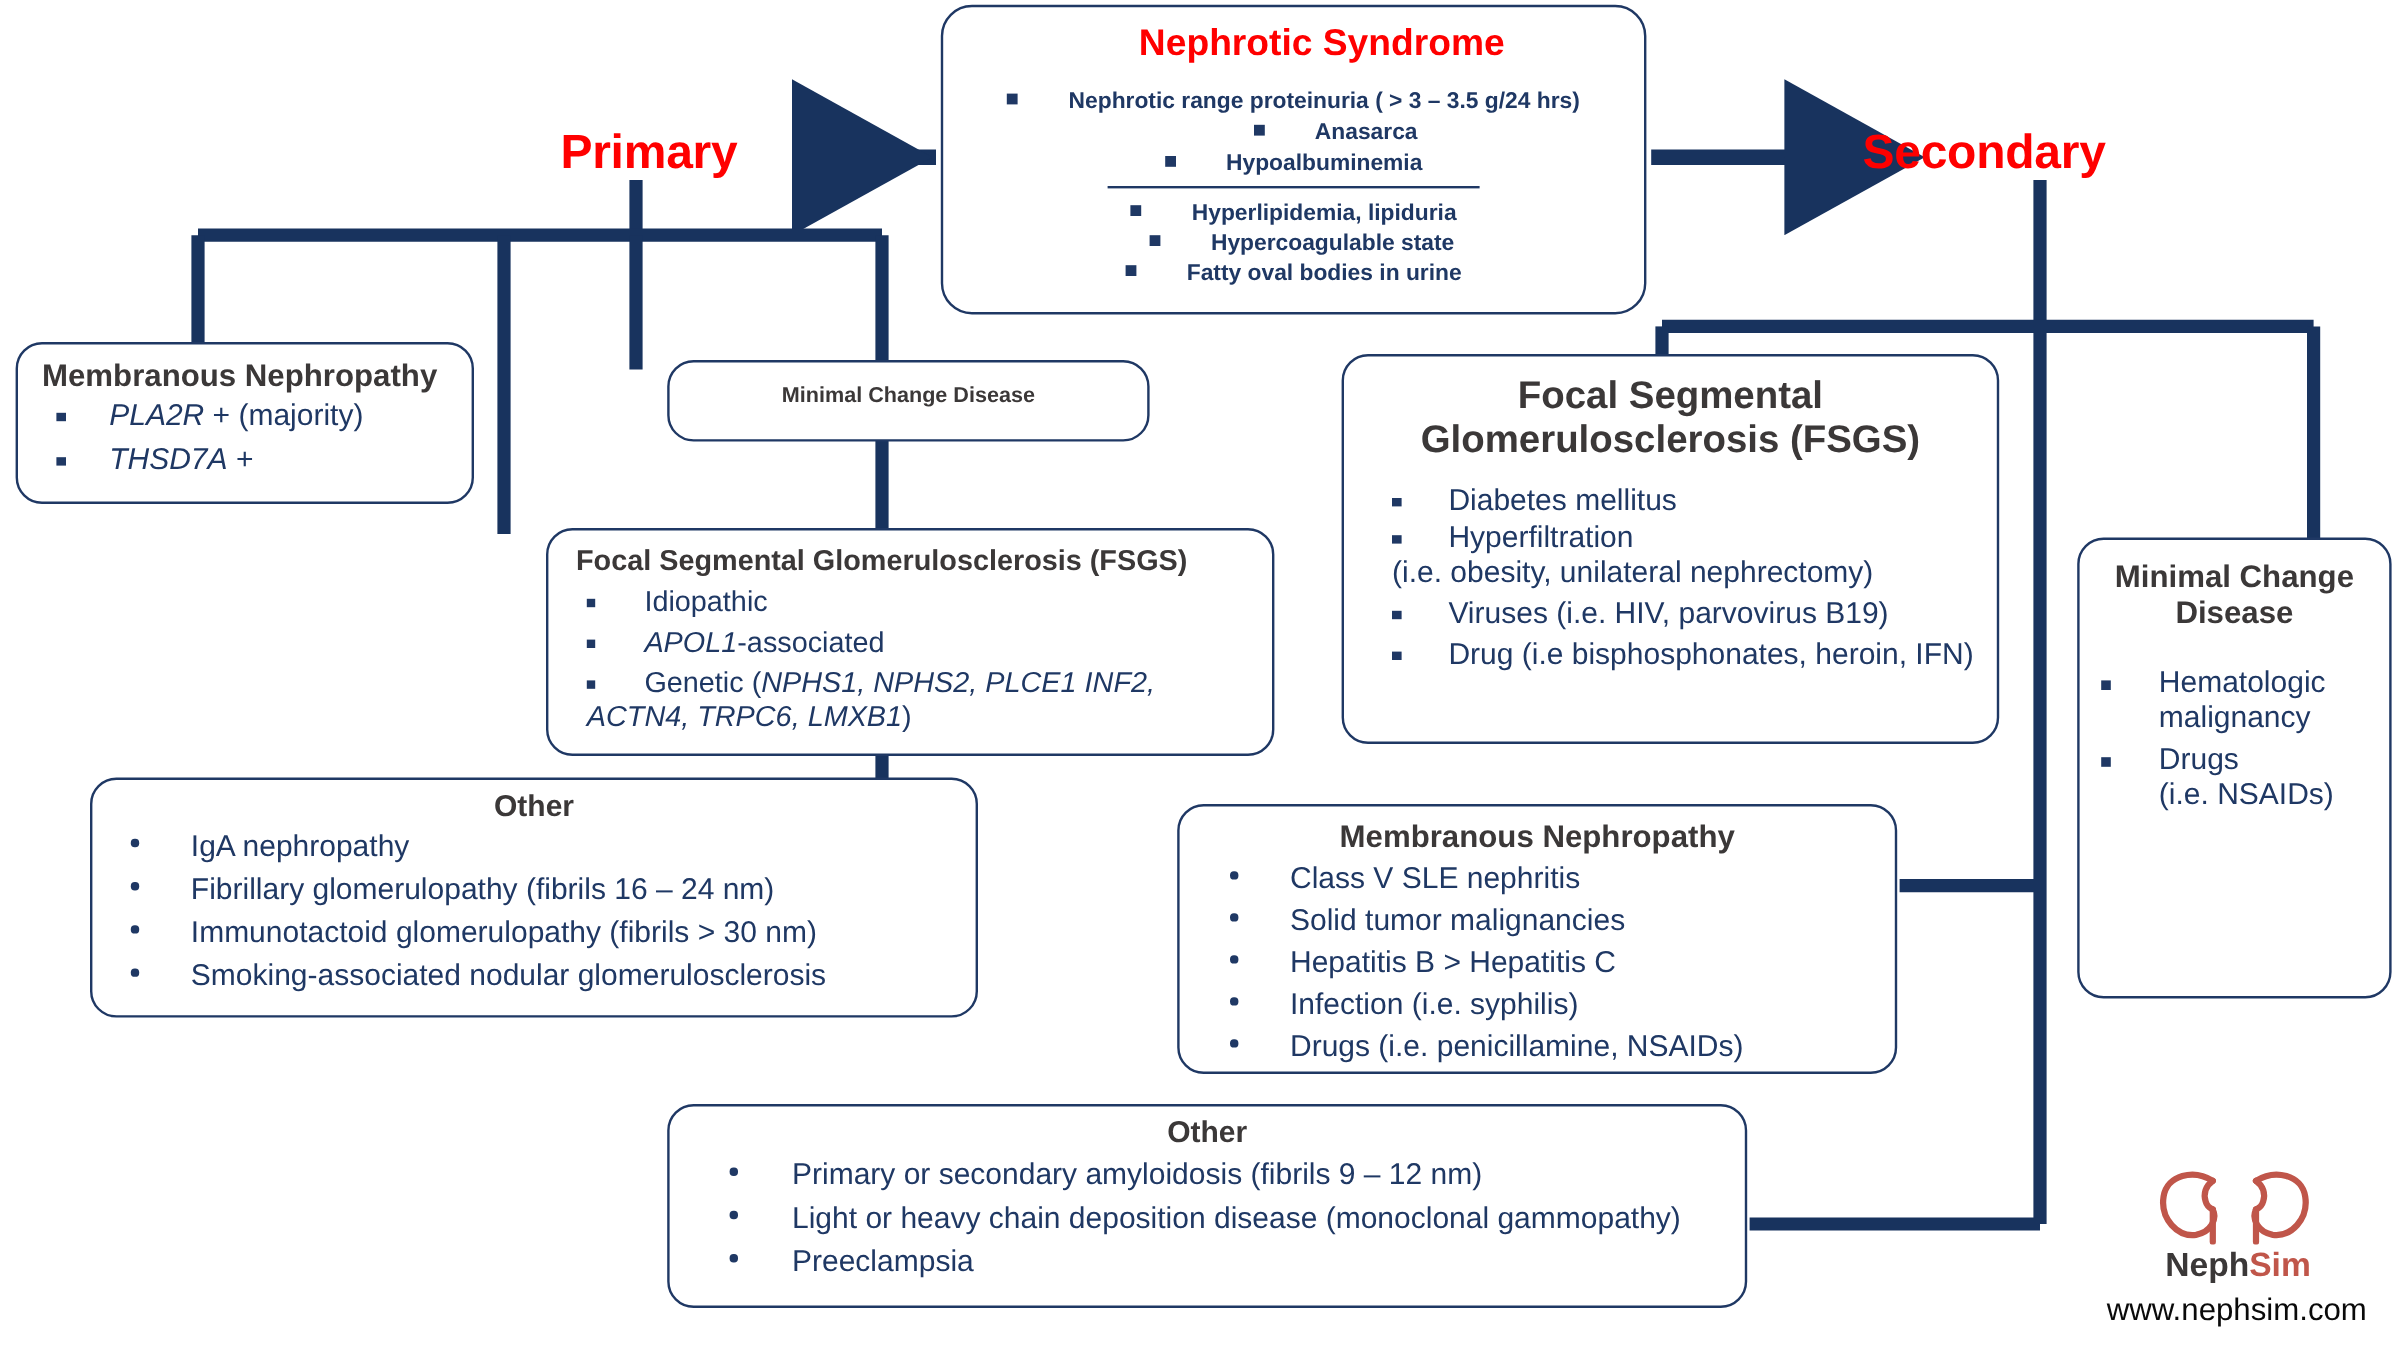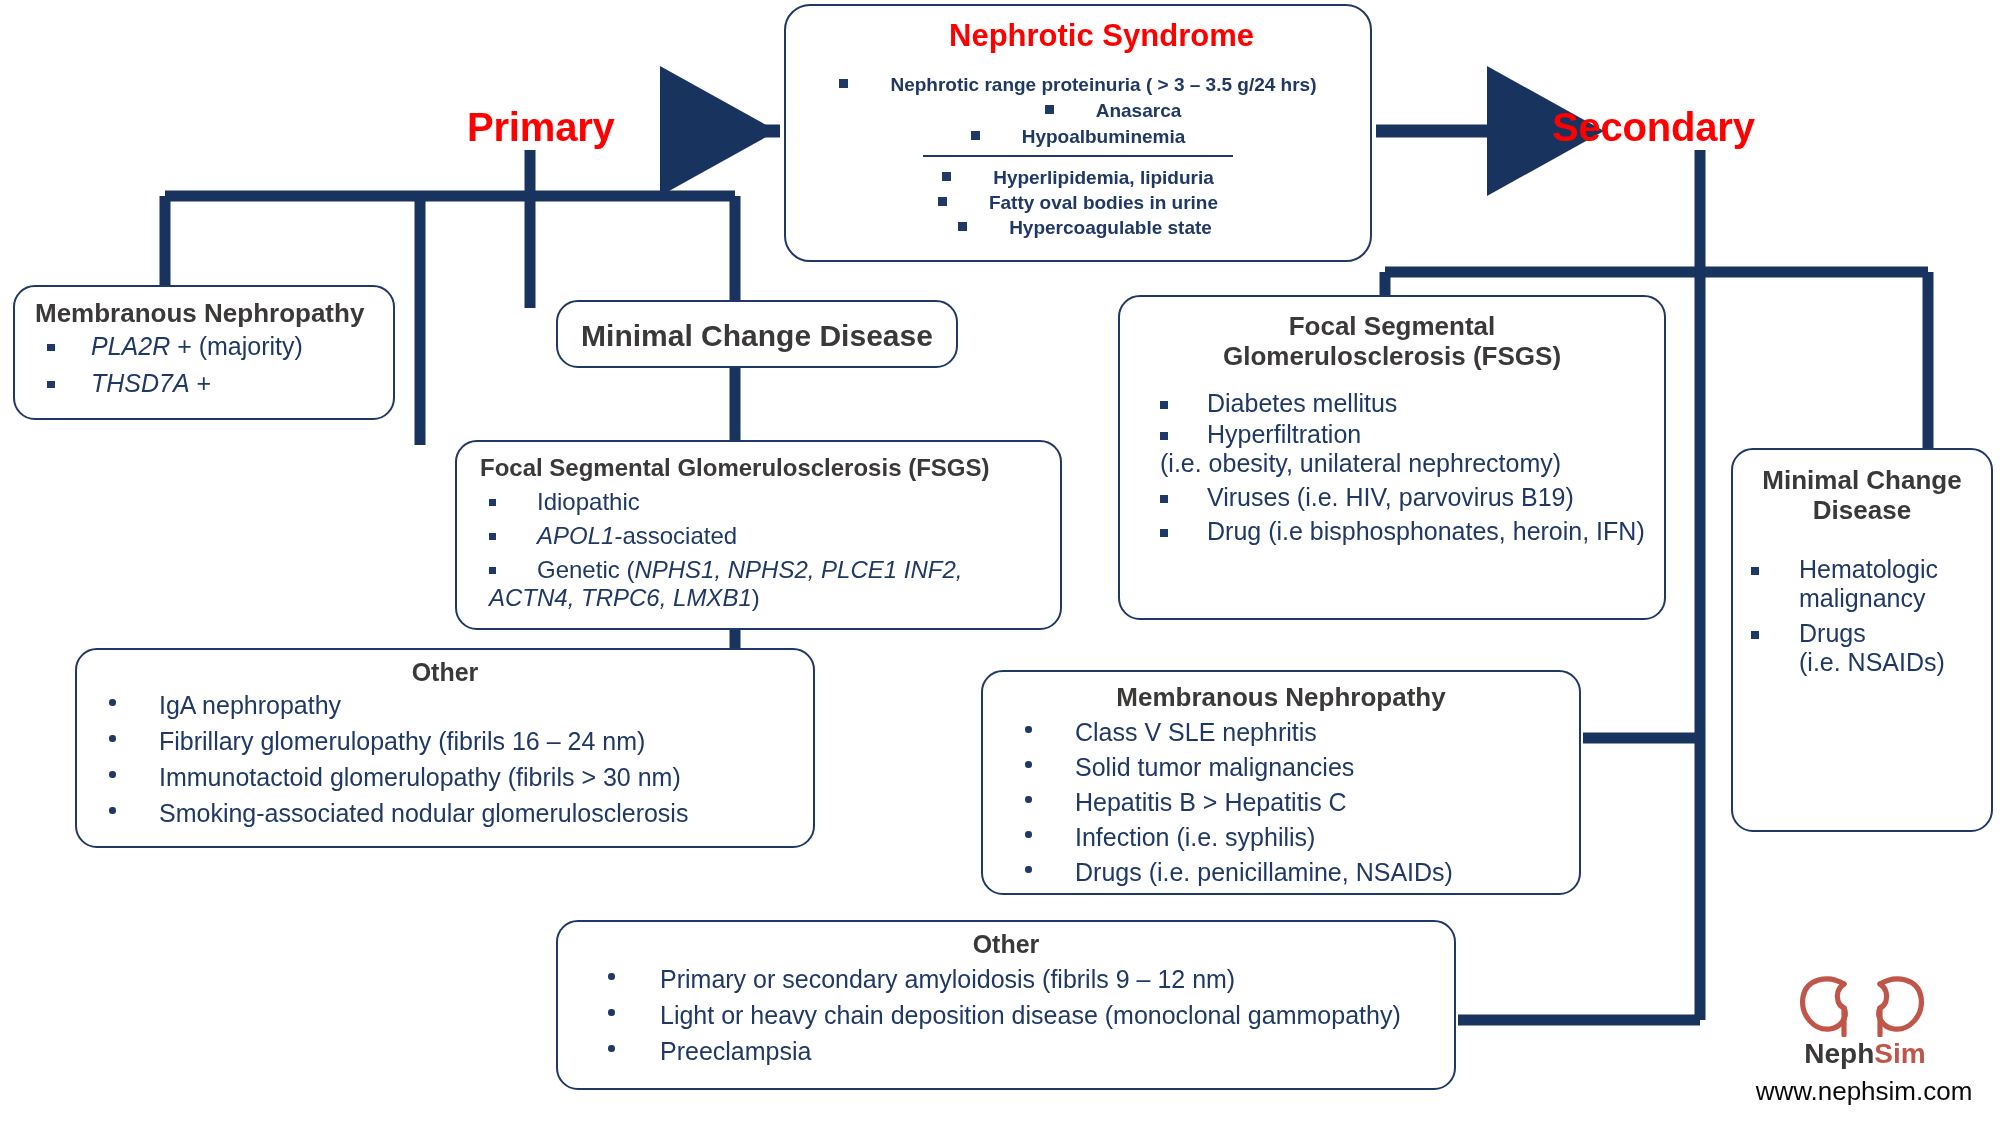--- a/index.html
+++ b/index.html
@@ -203,45 +203,45 @@
       </div>
       <div class="crow" style="margin-top:4px; ">
         <span class="msq"></span><span>Hypoalbuminemia</span>
       </div>
 
       <div class="divider" style="width:310px;"></div>
 
       <div class="crow" style="padding-left:0;">
         <span class="msq"></span><span>Hyperlipidemia, lipiduria</span>
       </div>
+      <div class="crow" style="margin-top:3px; padding-left:14px;">
+        <span class="msq"></span><span>Hypercoagulable state</span>
+      </div>
       <div class="crow" style="margin-top:3px; padding-left:0;">
         <span class="msq"></span><span>Fatty oval bodies in urine</span>
-      </div>
-      <div class="crow" style="margin-top:3px; padding-left:14px;">
-        <span class="msq"></span><span>Hypercoagulable state</span>
       </div>
     </div>
   </div>
 
   <div class="box" id="mn-pri">
     <div class="hdr hdr-left" style="font-size:26px; margin:11px 0 4px 20px;">Membranous Nephropathy</div>
     <ul class="bl" style="font-size:25px; margin:0 0 0 32px;">
       <li style="padding-left:44px;">
         <span class="bsq"></span>
         <span class="italic">PLA2R</span><span> + (majority)</span>
       </li>
       <li style="padding-left:44px; margin-top:8px;">
         <span class="bsq"></span>
         <span class="italic">THSD7A</span><span> +</span>
       </li>
     </ul>
   </div>
 
   <div class="box" id="mcd-pri">
-    <div class="hdr" style="font-size:30px; margin-top:17px;">Minimal Change Disease</div>
+    <div class="hdr" style="font-size:18px; margin-top:17px;">Minimal Change Disease</div>
   </div>
 
   <div class="box" id="fsgs-pri">
     <div class="hdr hdr-left" style="font-size:24px; margin:12px 0 6px 23px;">Focal Segmental Glomerulosclerosis (FSGS)</div>
     <ul class="bl" style="font-size:24px; margin:0 0 0 32px;">
       <li style="padding-left:48px;">
         <span class="bsq"></span>
         <span>Idiopathic</span>
       </li>
       <li style="padding-left:48px; margin-top:6px;">
@@ -271,21 +271,21 @@
         <span>Immunotactoid glomerulopathy (fibrils &gt; 30 nm)</span>
       </li>
       <li style="padding-left:50px; margin-top:7px;">
         <span class="bdot"></span>
         <span>Smoking-associated nodular glomerulosclerosis</span>
       </li>
     </ul>
   </div>
 
   <div class="box" id="fsgs-sec">
-    <div class="hdr" style="font-size:26px; margin-top:14px;">
+    <div class="hdr" style="font-size:32px; margin-top:14px;">
       <div>Focal Segmental</div>
       <div>Glomerulosclerosis (FSGS)</div>
     </div>
     <ul class="bl" style="font-size:25px; margin:18px 0 0 40px;">
       <li style="padding-left:47px; margin-top:5px;">
         <span class="bsq"></span>
         <span>Diabetes mellitus</span>
       </li>
       <li style="padding-left:47px;">
         <span class="bsq"></span>

